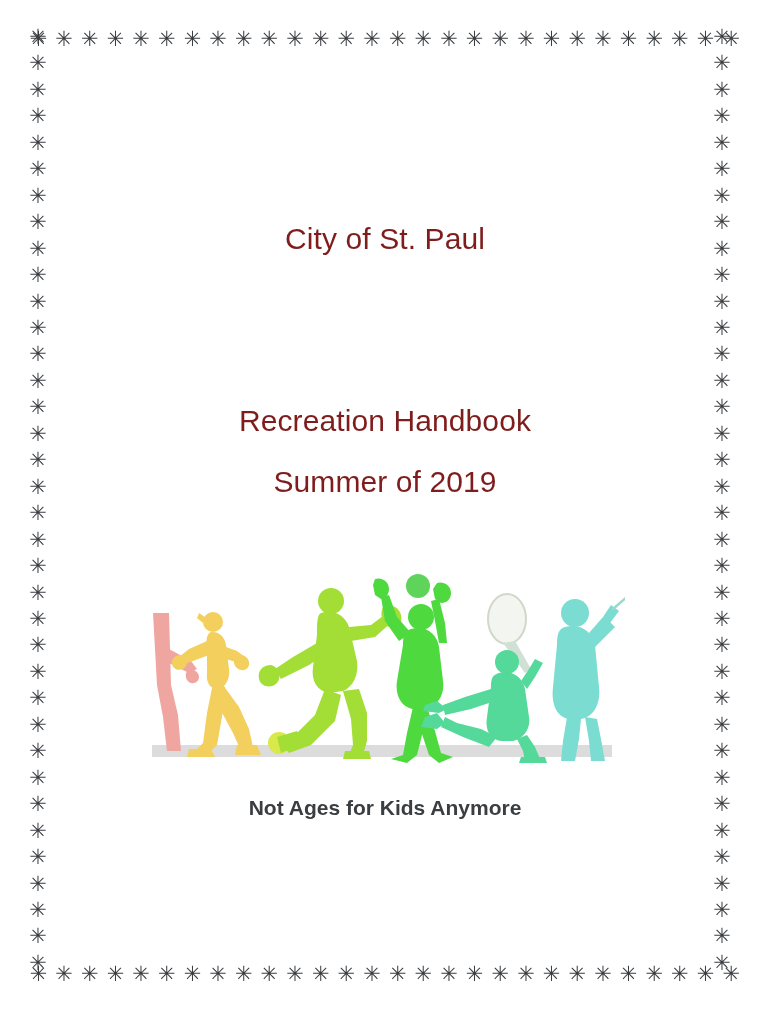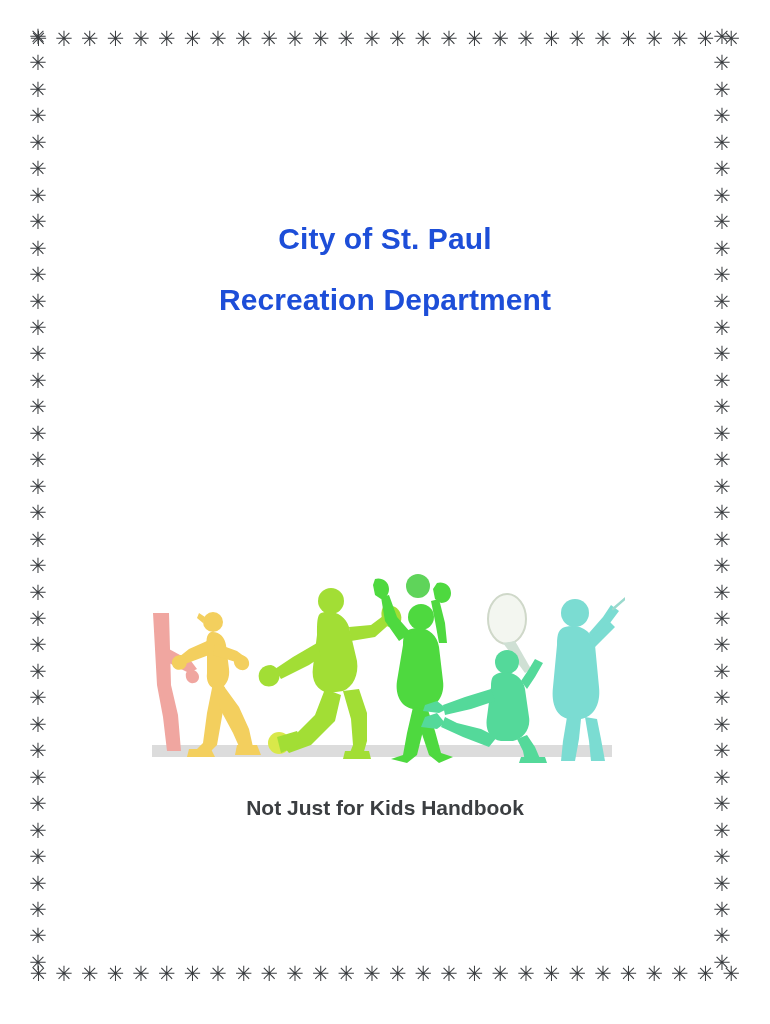--- a/index.html
+++ b/index.html
@@ -67,22 +67,22 @@
     position: absolute;
     left: 0;
     width: 770px;
     text-align: center;
   }
   #title-block-main  { top: 208px; }
   #title-block-sub   { top: 390px; }
 
   .heading {
     font-size: 30px;
-    font-weight: bold;
-    color: #1d4ed8;
+    font-weight: normal;
+    color: #7f1d1d;
     letter-spacing: 0.1px;
     line-height: 61px;
     white-space: nowrap;
   }
 
   
   #tagline-block {
     position: absolute;
     left: 0;
     top: 782px;
@@ -244,23 +244,26 @@
       <span class="star" style="color: rgb(58, 61, 64);">✳</span>
       <span class="star" style="color: rgb(58, 61, 64);">✳</span>
       <span class="star" style="color: rgb(58, 61, 64);">✳</span>
       <span class="star" style="color: rgb(58, 61, 64);">✳</span>
       <span class="star" style="color: rgb(58, 61, 64);">✳</span>
       <span class="star" style="color: rgb(58, 61, 64);">✳</span>
     </div>
 
   <div class="title-block" id="title-block-main">
     <div class="heading">City of St. Paul</div>
-    <div class="heading">Recreation Department</div>
   </div>
 
+  <div class="title-block" id="title-block-sub">
+    <div class="heading">Recreation Handbook</div>
+    <div class="heading">Summer of 2019</div>
+  </div>
 
   <div id="artwork">
     <svg viewBox="0 0 480 200" xmlns="http://www.w3.org/2000/svg" aria-hidden="true">
       <defs>
         <linearGradient id="gradAthletes" x1="0" y1="0" x2="1" y2="0">
           <stop offset="0.00" stop-color="#f0a6a0"></stop>
           <stop offset="0.17" stop-color="#f3c96d"></stop>
           <stop offset="0.33" stop-color="#f2e25c"></stop>
           <stop offset="0.50" stop-color="#a8e033"></stop>
           <stop offset="0.66" stop-color="#4ed93f"></stop>
@@ -342,16 +345,16 @@
         <path d="M444 74 L456 64 L464 56 L470 62 L458 74 L448 84 Z"></path>
         <path d="M422 152 L418 176 L416 196 L430 196 L434 174 L436 154 Z"></path>
         <path d="M440 152 L444 176 L446 196 L460 196 L456 174 L452 154 Z"></path>
       </g>
 
       <line x1="468" y1="44" x2="498" y2="18" stroke="#9ad9cd" stroke-width="2.5" stroke-linecap="round"></line>
     </svg>
   </div>
 
   <div id="tagline-block">
-    <div class="tagline">Not Just for Kids Handbook</div>
+    <div class="tagline">Not Ages for Kids Anymore</div>
   </div>
 
 </div>
 
 </body></html>

